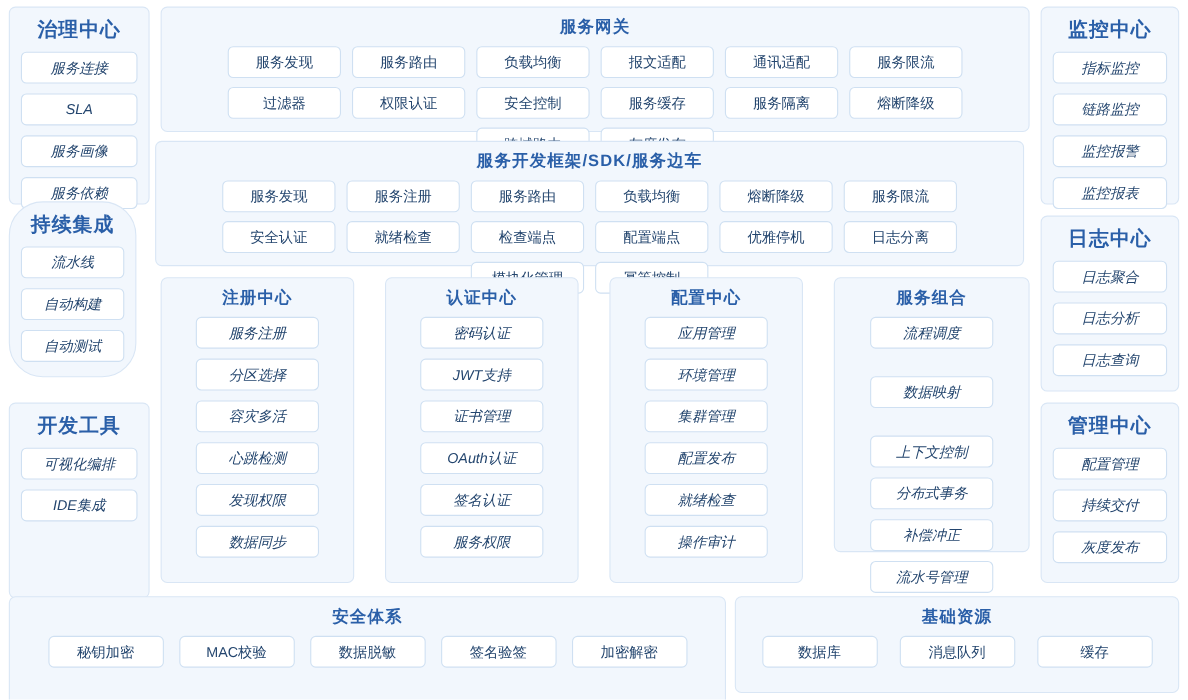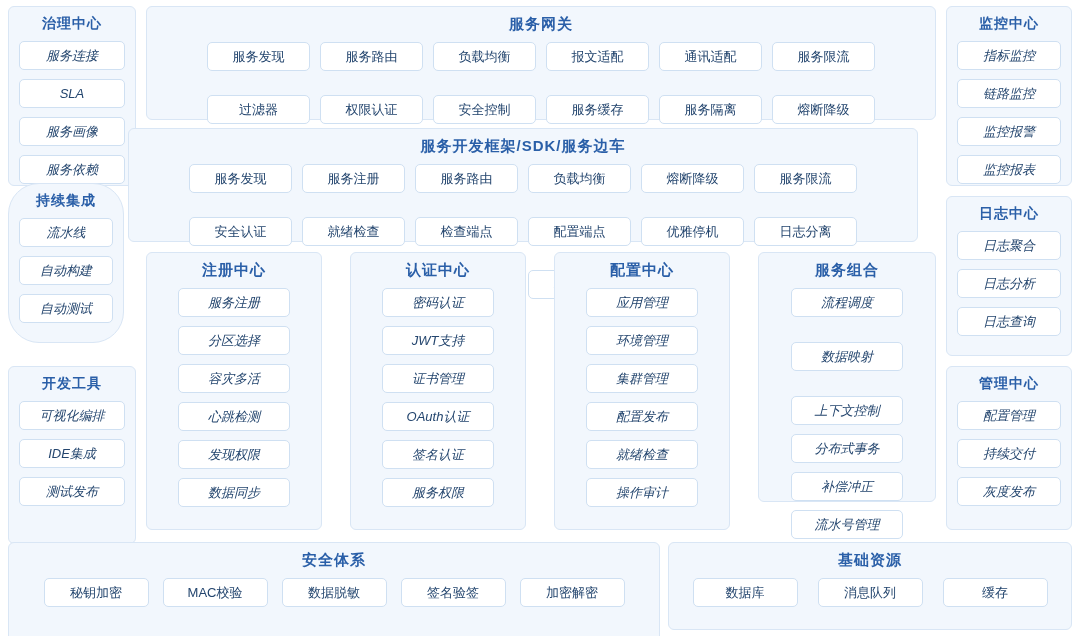--- a/index.html
+++ b/index.html
@@ -31,26 +31,26 @@
   }
   .panel-title {
     text-align: center;
     font-size: 15px;
     font-weight: bold;
     color: #2a5fa8;
     letter-spacing: 1px;
     margin-bottom: 8px;
   }
   .panel-title.small {
-    font-size: 14px;
+    font-size: 18px;
   }
   .chips {
     display: flex;
     flex-wrap: wrap;
-    gap: 24px 10px;
+    gap: 8px 10px;
     justify-content: center;
   }
   .chips.col {
     flex-direction: column;
     align-items: stretch;
     gap: 9px;
     font-style: italic;
   }
   .chip {
     background: #ffffff;
@@ -66,21 +66,21 @@
   }
   .chip.w105 { width: 105px; }
   .chip.w103 { width: 103px; }
   .chip.side { width: 100%; }
   .chip.wide { width: 112px; }
 
   
   #gov        { left: 8px;   top: 6px;   width: 128px; height: 180px; }
   #gateway    { left: 146px; top: 6px;   width: 790px; height: 114px; }
   #monitor    { left: 946px; top: 6px;   width: 126px; height: 180px; }
-  #sdk        { left: 128px; top: 128px; width: 790px; height: 114px; }
+  #sdk        { left: 141px; top: 128px; width: 790px; height: 114px; }
   #ci         { left: 8px;   top: 183px; width: 116px; height: 160px; border-radius: 31px; }
   #devtools   { left: 8px;   top: 366px; width: 128px; height: 178px; }
   #logcenter  { left: 946px; top: 196px; width: 126px; height: 160px; }
   #mgmt       { left: 946px; top: 366px; width: 126px; height: 164px; }
   #registry   { left: 146px; top: 252px; width: 176px; height: 278px; }
   #auth       { left: 350px; top: 252px; width: 176px; height: 278px; }
   #config     { left: 554px; top: 252px; width: 176px; height: 278px; }
   #compose    { left: 758px; top: 252px; width: 178px; height: 250px; }
   #security   { left: 8px;   top: 542px; width: 652px; height: 112px; }
   #infra      { left: 668px; top: 542px; width: 404px; height: 88px; }
@@ -159,21 +159,20 @@
       <div class="chip side">自动构建</div>
       <div class="chip side">自动测试</div>
     </div>
   </div>
 
   <div class="panel column" id="devtools">
     <div class="panel-title small">开发工具</div>
     <div class="chips col">
       <div class="chip side">可视化编排</div>
       <div class="chip side">IDE集成</div>
-      <div class="chip side">测试发布</div>
     </div>
   </div>
 
   <div class="panel column" id="logcenter">
     <div class="panel-title small">日志中心</div>
     <div class="chips col">
       <div class="chip side">日志聚合</div>
       <div class="chip side">日志分析</div>
       <div class="chip side">日志查询</div>
     </div>

